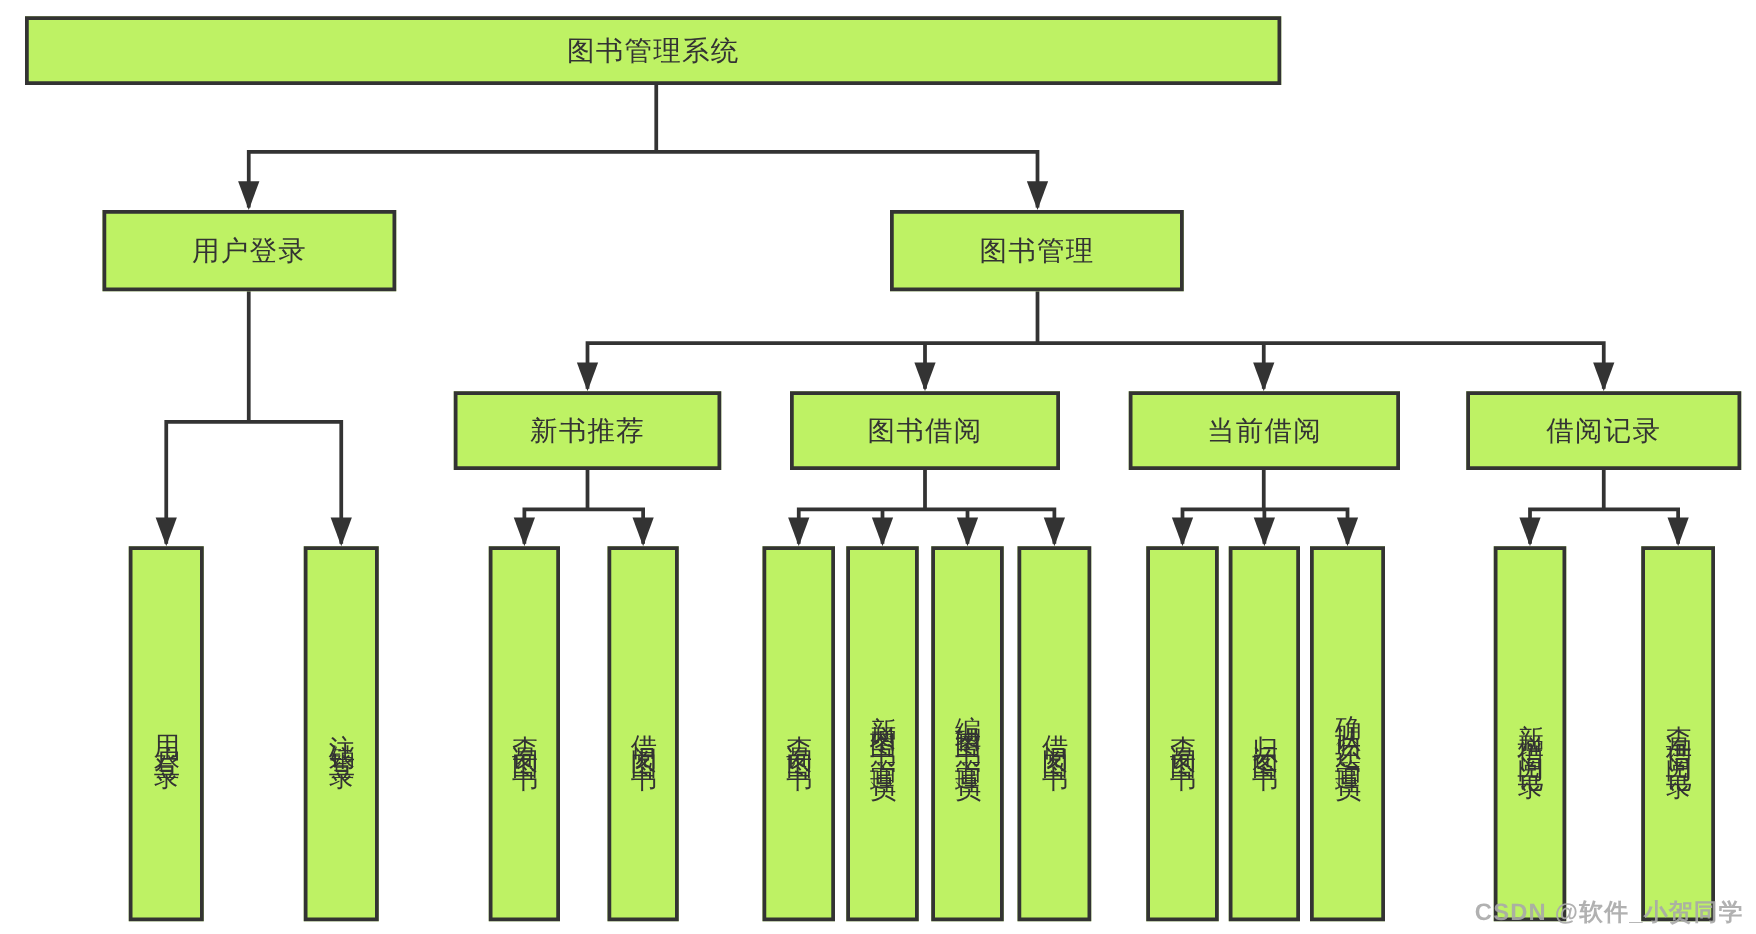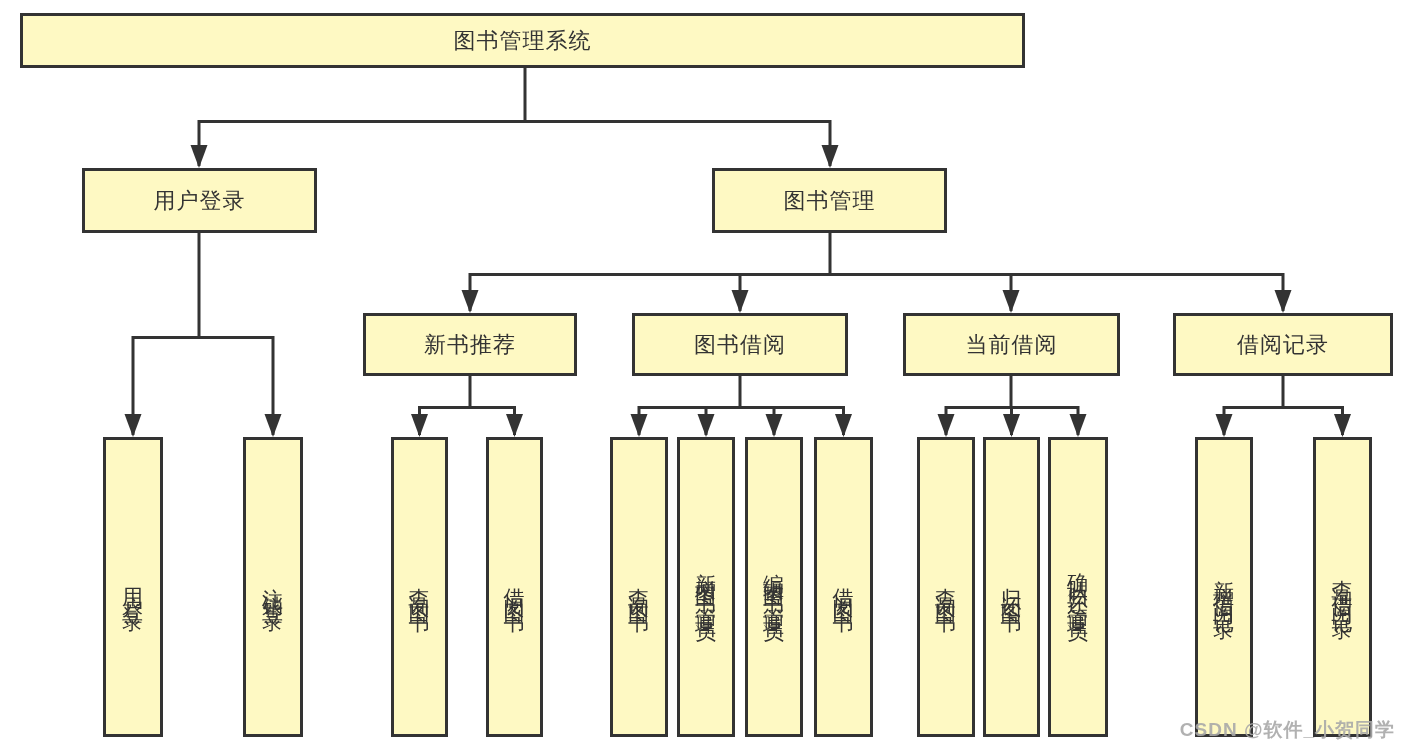--- a/index.html
+++ b/index.html
@@ -19,21 +19,21 @@
     position: absolute;
     left: 0;
     top: 0;
     width: 1405px;
     height: 747px;
     pointer-events: none;
   }
   .node {
     position: absolute;
     box-sizing: border-box;
-    background: #fef9c3;
+    background: #bef264;
     border: 3px solid #333333;
     display: flex;
     align-items: center;
     justify-content: center;
     color: #333333;
   }
   .node.h span {
     font-size: 22px;
     letter-spacing: 1px;
     white-space: nowrap;

